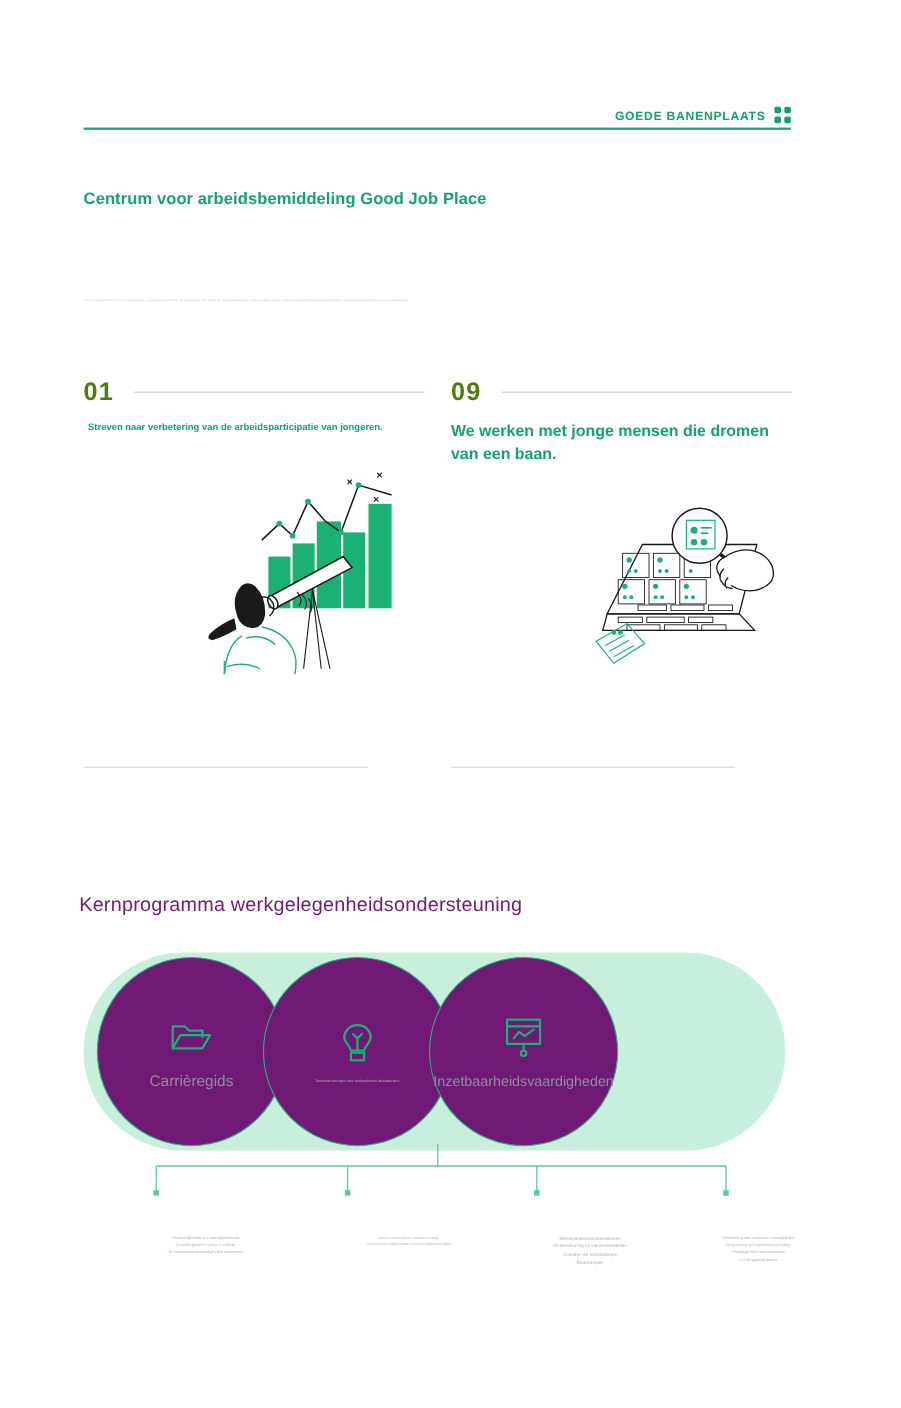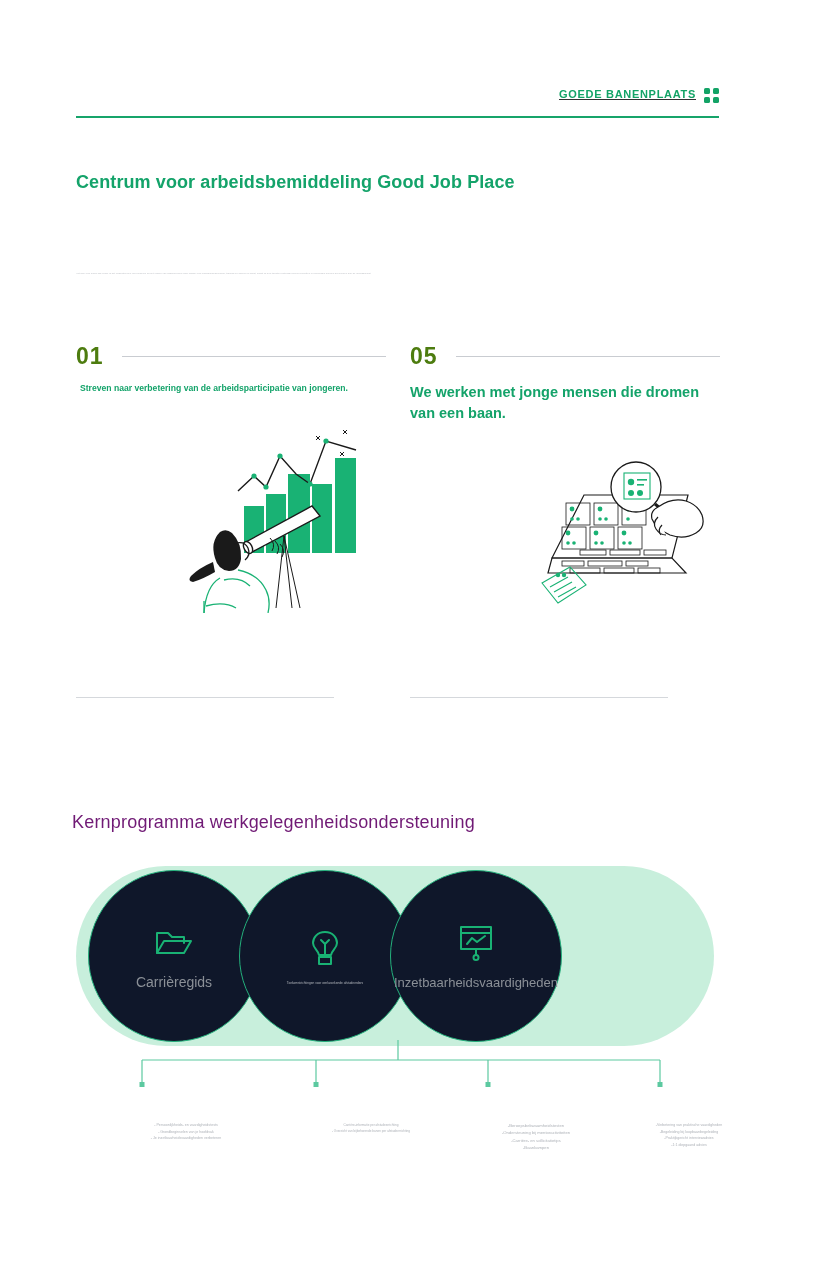--- a/index.html
+++ b/index.html
@@ -11,22 +11,22 @@
     position:relative;
     overflow:hidden;
   }
   .page{position:absolute;left:0;top:0;width:819px;height:1280px;}
 
   
   .header{
     position:absolute;left:76px;top:88px;width:643px;height:30px;
   }
   .header-inner{
-    display:flex;align-items:flex-start;justify-content:flex-end;
-    gap:8px;height:24px;text-decoration:underline;
+    display:flex;align-items:flex-end;justify-content:flex-end;
+    gap:8px;height:24px;
   }
   .brand-text{
     font-size:11px;font-weight:bold;letter-spacing:.7px;
     color:#13a366;
   }
   .clover{
     width:15px;height:15px;position:relative;display:inline-block;
   }
   .clover i{
     position:absolute;width:6px;height:6px;border-radius:1.6px;background:#13a366;
@@ -35,21 +35,21 @@
   .clover i:nth-child(2){right:0;top:0;}
   .clover i:nth-child(3){left:0;bottom:0;}
   .clover i:nth-child(4){right:0;bottom:0;}
   .header-rule{
     position:absolute;left:0;top:28px;width:643px;height:2px;background:#16a46a;
   }
 
   
   .main-title{
     position:absolute;left:76px;top:172px;
-    font-size:18px;font-weight:bold;color:#14a36a;letter-spacing:.1px;
+    font-size:15px;font-weight:bold;color:#14a36a;letter-spacing:.1px;
   }
 
   
   .micro-para{
     position:absolute;left:76px;top:272px;width:440px;
     font-size:2.4px;line-height:4px;color:#b9bcc2;
     letter-spacing:.05px;white-space:nowrap;overflow:hidden;
   }
 
   
@@ -86,21 +86,21 @@
   }
   .pill{
     position:absolute;left:76px;top:866px;width:638px;height:180px;
     background:#c8efdc;border-radius:90px;
   }
   .circles{
     position:absolute;left:76px;top:866px;width:638px;height:180px;
   }
   .circle{
     position:absolute;top:4px;width:172px;height:172px;border-radius:50%;
-    background:#0f172a;border:1px solid #24b07c;
+    background:#701a75;border:1px solid #24b07c;
     display:flex;flex-direction:column;align-items:center;justify-content:center;
     box-sizing:border-box;
   }
   .circle.c1{left:12px;}
   .circle.c2{left:163px;}
   .circle.c3{left:314px;}
   .circle.c4{left:465px;}
   .circle-icon{height:44px;display:flex;align-items:center;justify-content:center;margin-bottom:10px;}
   .circle-label{
     color:#8b9097;text-align:center;line-height:1.25;
@@ -149,21 +149,21 @@
       <span class="sect-num">01</span>
       <span class="sect-line"></span>
     </div>
     <div class="sect-body">
       <div class="sect-text">Streven naar verbetering van de arbeidsparticipatie van jongeren.</div>
     </div>
   </div>
 
   <div class="sect two">
     <div class="sect-head">
-      <span class="sect-num">05</span>
+      <span class="sect-num">09</span>
       <span class="sect-line"></span>
     </div>
     <div class="sect-body">
       <div class="sect-text">We werken met jonge mensen die dromen van een baan.</div>
     </div>
   </div>
 
   <div class="sect-rule r1"></div>
   <div class="sect-rule r2"></div>
 

